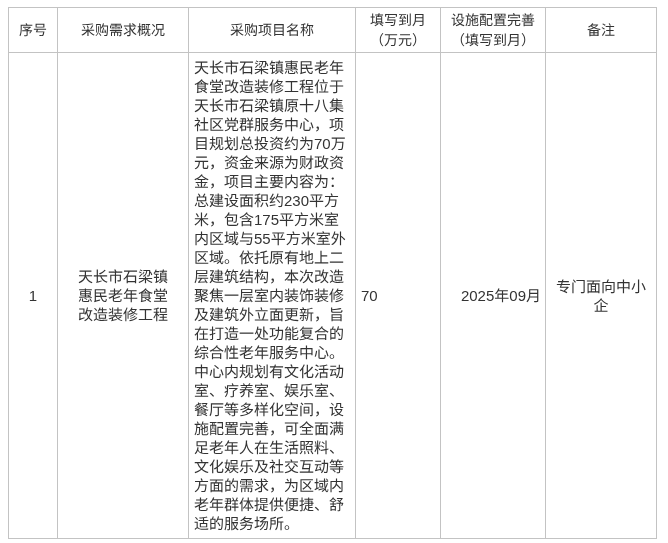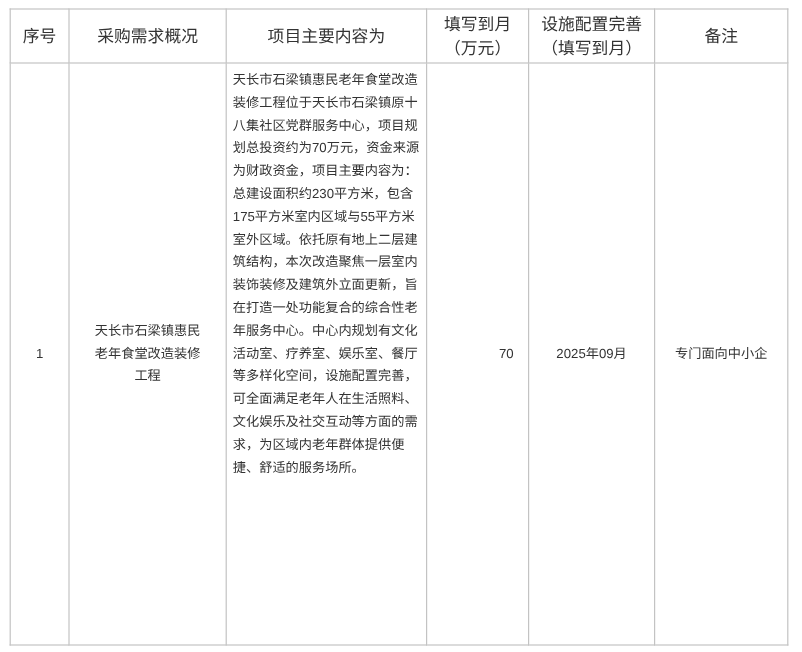--- a/index.html
+++ b/index.html
@@ -48,44 +48,44 @@
 
   th {
     font-size: 14px;
     line-height: 20px;
     text-align: center;
     vertical-align: middle;
     white-space: pre-line;   
     padding: 2px 3px;
   }
   td {
-    font-size: 11px;
+    font-size: 15px;
     line-height: 19px;
     vertical-align: middle;
     line-break: strict;
   }
   td.cell-serial {
     text-align: center;
     padding: 5px 2px;
   }
   td.cell-name {
     text-align: center;
     padding: 5px 18px;  
   }
   td.cell-overview {
     text-align: left;
     vertical-align: top;
     padding: 5px;
   }
   td.cell-budget {
-    text-align: right;
+    text-align: left;
     padding: 5px 12px 5px 5px;
   }
   td.cell-time {
-    text-align: center;
+    text-align: right;
     padding: 5px 4px;
   }
   td.cell-remark {
     text-align: center;
     padding: 5px;
   }
 </style>
 </head>
 <body>
 
@@ -96,21 +96,21 @@
       <col class="c-name">
       <col class="c-overview">
       <col class="c-budget">
       <col class="c-time">
       <col class="c-remark">
     </colgroup>
     <thead>
       <tr>
         <th>序号</th>
         <th>采购需求概况</th>
-        <th>项目主要内容为</th>
+        <th>采购项目名称</th>
         <th>填写到月
 （万元）</th>
         <th>设施配置完善
 （填写到月）</th>
         <th>备注</th>
       </tr>
     </thead>
     <tbody>
       <tr>
         <td class="cell-serial">1</td>

